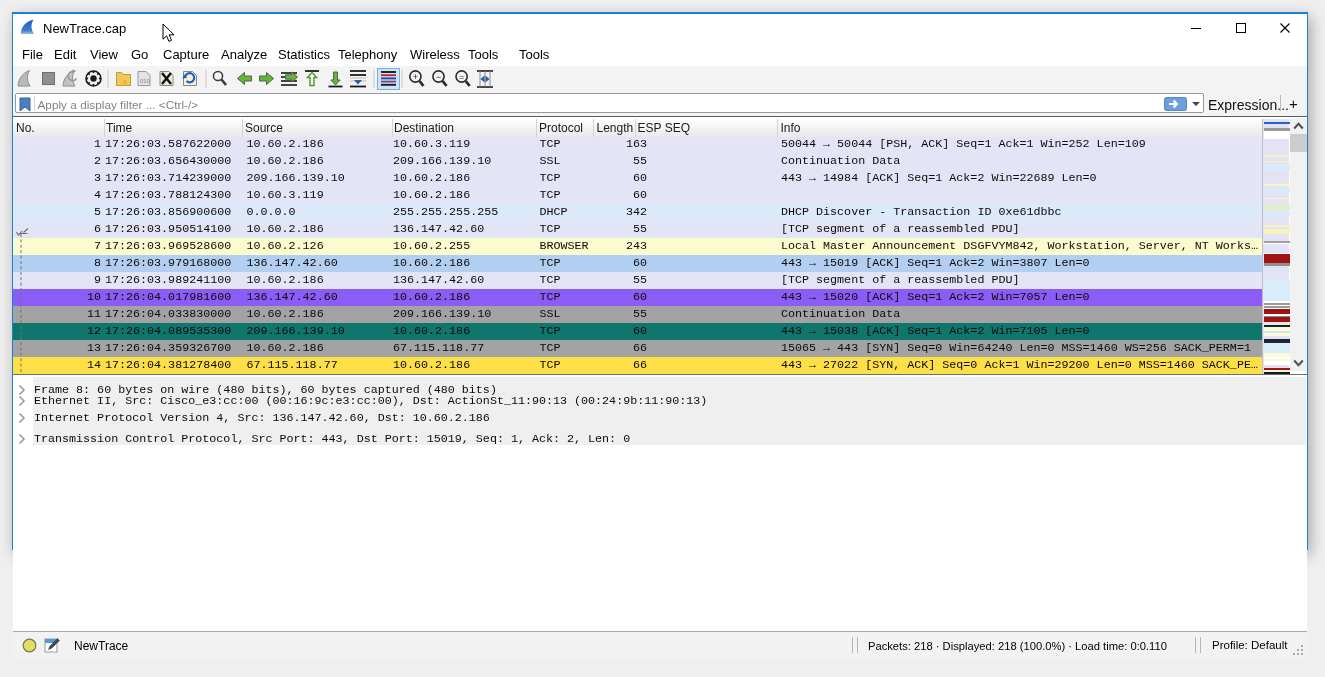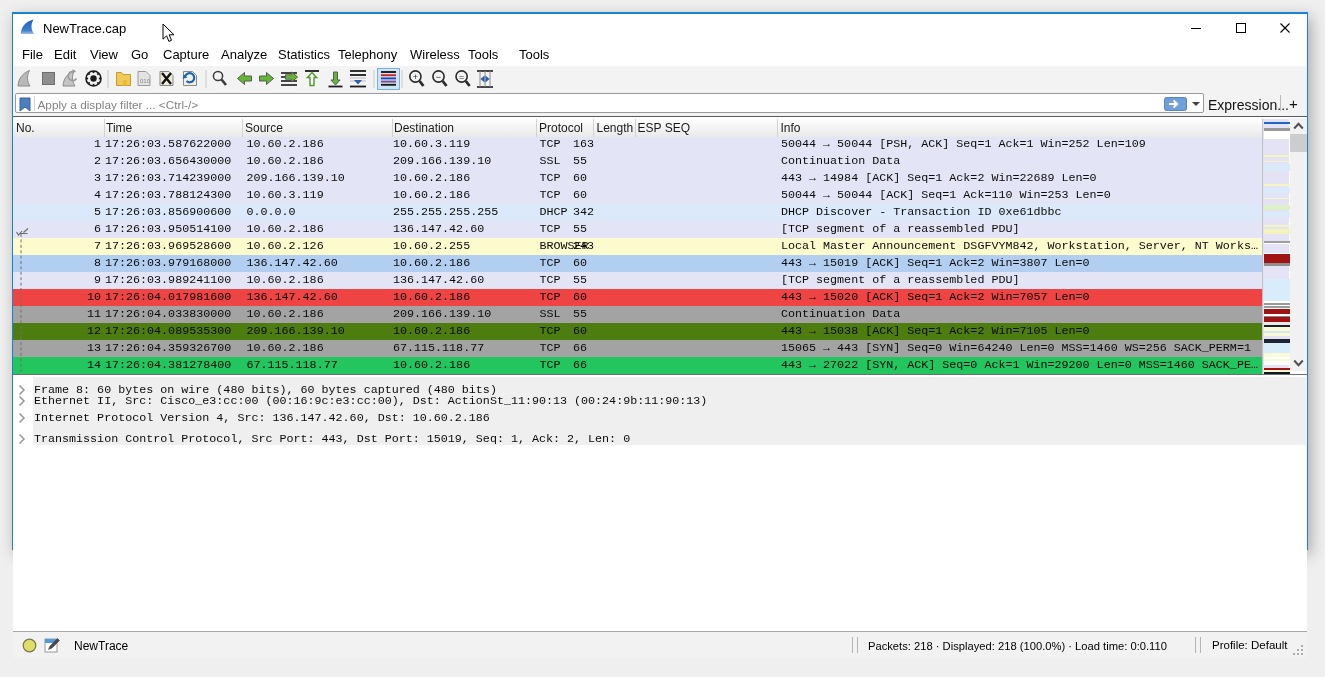--- a/index.html
+++ b/index.html
@@ -14,21 +14,21 @@
 #finput{position:absolute;left:2px;top:1px;width:1189px;height:20px;background:#fff;border:1px solid #9a9a9a;border-radius:2px}
 #finput .ph{position:absolute;left:21.5px;top:4px;font-size:11.8px;color:#838383}
 #plist{position:absolute;left:0;top:102px;width:1294px;height:258px;background:#fff;border-top:1px solid #5a5a5a;overflow:hidden}
 #phead{position:absolute;left:0;top:1px;width:1249px;height:18.5px;background:linear-gradient(#ffffff,#e9e9e9);font-size:12px;color:#1a1a1a}
 #phead span{position:absolute;top:3px}
 #phead i{position:absolute;top:1px;width:1px;height:18px;background:#d2d2d2}
 .r{position:absolute;left:0;width:1249px;height:17px;font-size:11.7px;line-height:17px;font-family:"Liberation Mono",monospace;color:#0a0a0a;white-space:pre}
 .r span{position:absolute;top:0}
 .n{left:0;width:88px;text-align:right}
 .tm{left:92px}.sr{left:233.5px}.ds{left:380px}.pr{left:526.5px}
-.ln{left:560px;width:58px;}
+.ln{left:576px;width:58px;text-align:right}
 .nf{left:768px;width:481px;overflow:hidden}
 #mmap{position:absolute;left:1249px;top:1.5px;width:27px;height:257px;background:#e3e3f5;border-left:1px solid #c0c0c0}
 #mmap i{position:absolute;left:1px;width:26px}
 #vsb{position:absolute;left:1277px;top:1px;width:17px;height:253px;background:#f1f1f1}
 #dets{position:absolute;left:0;top:360px;width:1294px;height:257px;background:#fff;border-top:1px solid #6e6e6e;font-size:11.7px}
 #dgray{position:absolute;left:20px;top:1.5px;width:1273px;height:68px;background:#efefef}
 .dr{position:absolute;left:0;width:100%;height:17px;line-height:17px;font-family:"Liberation Mono",monospace;color:#0a0a0a;white-space:pre}
 .dr b{position:absolute;left:5px;top:2px;font-weight:normal}
 .dr span{position:absolute;left:21px}
 #sbar{position:absolute;left:0;top:617px;width:1294px;height:27px;background:#f2f2f2;border-top:1px solid #a8a8a8;font-size:12px;color:#000}
@@ -176,31 +176,31 @@
  </div>
  <span class="abs" style="left:1195px;top:5px;font-size:14px;color:#111">Expression...</span>
  <span class="abs" style="left:1267px;top:3px;width:1px;height:16px;background:#bbb"></span>
  <span class="abs" style="left:1276px;top:3px;font-size:15px;color:#111">+</span>
 </div>
 <div id="plist">
  <div style="position:absolute;left:0;top:0;width:1249px;height:259px;background:#fff"></div>
 <div class="r" style="top:19.0px;background:#e4e4f7"><span class="n">1</span><span class="tm">17:26:03.587622000</span><span class="sr">10.60.2.186</span><span class="ds">10.60.3.119</span><span class="pr">TCP</span><span class="ln">163</span><span class="nf">50044 → 50044 [PSH, ACK] Seq=1 Ack=1 Win=252 Len=109</span></div>
 <div class="r" style="top:36.0px;background:#e4e4f7"><span class="n">2</span><span class="tm">17:26:03.656430000</span><span class="sr">10.60.2.186</span><span class="ds">209.166.139.10</span><span class="pr">SSL</span><span class="ln">55</span><span class="nf">Continuation Data</span></div>
 <div class="r" style="top:53.0px;background:#e4e4f7"><span class="n">3</span><span class="tm">17:26:03.714239000</span><span class="sr">209.166.139.10</span><span class="ds">10.60.2.186</span><span class="pr">TCP</span><span class="ln">60</span><span class="nf">443 → 14984 [ACK] Seq=1 Ack=2 Win=22689 Len=0</span></div>
-<div class="r" style="top:70.0px;background:#e4e4f7"><span class="n">4</span><span class="tm">17:26:03.788124300</span><span class="sr">10.60.3.119</span><span class="ds">10.60.2.186</span><span class="pr">TCP</span><span class="ln">60</span><span class="nf">50044 → 50044 [ACK] Seq=1 Ack=110 Win=253 Len=0</span></div>
+<div class="r" style="top:70.0px;background:#e4e4f7"><span class="n">4</span><span class="tm">17:26:03.788124300</span><span class="sr">10.60.3.119</span><span class="ds">10.60.2.186</span><span class="pr">TCP</span><span class="ln">60</span></div>
 <div class="r" style="top:87.0px;background:#dbe9fa"><span class="n">5</span><span class="tm">17:26:03.856900600</span><span class="sr">0.0.0.0</span><span class="ds">255.255.255.255</span><span class="pr">DHCP</span><span class="ln">342</span><span class="nf">DHCP Discover - Transaction ID 0xe61dbbc</span></div>
 <div class="r" style="top:104.0px;background:#e4e4f7"><span class="n">6</span><span class="tm">17:26:03.950514100</span><span class="sr">10.60.2.186</span><span class="ds">136.147.42.60</span><span class="pr">TCP</span><span class="ln">55</span><span class="nf">[TCP segment of a reassembled PDU]</span></div>
 <div class="r" style="top:121.0px;background:#fbfbcd"><span class="n">7</span><span class="tm">17:26:03.969528600</span><span class="sr">10.60.2.126</span><span class="ds">10.60.2.255</span><span class="pr">BROWSER</span><span class="ln">243</span><span class="nf">Local Master Announcement DSGFVYM842, Workstation, Server, NT Works…</span></div>
 <div class="r" style="top:138.0px;background:#b2cff1"><span class="n">8</span><span class="tm">17:26:03.979168000</span><span class="sr">136.147.42.60</span><span class="ds">10.60.2.186</span><span class="pr">TCP</span><span class="ln">60</span><span class="nf">443 → 15019 [ACK] Seq=1 Ack=2 Win=3807 Len=0</span></div>
 <div class="r" style="top:155.0px;background:#e4e4f7"><span class="n">9</span><span class="tm">17:26:03.989241100</span><span class="sr">10.60.2.186</span><span class="ds">136.147.42.60</span><span class="pr">TCP</span><span class="ln">55</span><span class="nf">[TCP segment of a reassembled PDU]</span></div>
-<div class="r" style="top:172.0px;background:#ef4444"><span class="n">10</span><span class="tm">17:26:04.017981600</span><span class="sr">136.147.42.60</span><span class="ds">10.60.2.186</span><span class="pr">TCP</span><span class="ln">60</span><span class="nf">443 → 15020 [ACK] Seq=1 Ack=2 Win=7057 Len=0</span></div>
+<div class="r" style="top:172.0px;background:#8b5cf6"><span class="n">10</span><span class="tm">17:26:04.017981600</span><span class="sr">136.147.42.60</span><span class="ds">10.60.2.186</span><span class="pr">TCP</span><span class="ln">60</span><span class="nf">443 → 15020 [ACK] Seq=1 Ack=2 Win=7057 Len=0</span></div>
 <div class="r" style="top:189.0px;background:#a3a3a3"><span class="n">11</span><span class="tm">17:26:04.033830000</span><span class="sr">10.60.2.186</span><span class="ds">209.166.139.10</span><span class="pr">SSL</span><span class="ln">55</span><span class="nf">Continuation Data</span></div>
-<div class="r" style="top:206.0px;background:#4d7c0f"><span class="n">12</span><span class="tm">17:26:04.089535300</span><span class="sr">209.166.139.10</span><span class="ds">10.60.2.186</span><span class="pr">TCP</span><span class="ln">60</span><span class="nf">443 → 15038 [ACK] Seq=1 Ack=2 Win=7105 Len=0</span></div>
+<div class="r" style="top:206.0px;background:#0f766e"><span class="n">12</span><span class="tm">17:26:04.089535300</span><span class="sr">209.166.139.10</span><span class="ds">10.60.2.186</span><span class="pr">TCP</span><span class="ln">60</span><span class="nf">443 → 15038 [ACK] Seq=1 Ack=2 Win=7105 Len=0</span></div>
 <div class="r" style="top:223.0px;background:#a3a3a3"><span class="n">13</span><span class="tm">17:26:04.359326700</span><span class="sr">10.60.2.186</span><span class="ds">67.115.118.77</span><span class="pr">TCP</span><span class="ln">66</span><span class="nf">15065 → 443 [SYN] Seq=0 Win=64240 Len=0 MSS=1460 WS=256 SACK_PERM=1</span></div>
-<div class="r" style="top:240.0px;background:#22c55e"><span class="n">14</span><span class="tm">17:26:04.381278400</span><span class="sr">67.115.118.77</span><span class="ds">10.60.2.186</span><span class="pr">TCP</span><span class="ln">66</span><span class="nf">443 → 27022 [SYN, ACK] Seq=0 Ack=1 Win=29200 Len=0 MSS=1460 SACK_PE…</span></div>
+<div class="r" style="top:240.0px;background:#fde047"><span class="n">14</span><span class="tm">17:26:04.381278400</span><span class="sr">67.115.118.77</span><span class="ds">10.60.2.186</span><span class="pr">TCP</span><span class="ln">66</span><span class="nf">443 → 27022 [SYN, ACK] Seq=0 Ack=1 Win=29200 Len=0 MSS=1460 SACK_PE…</span></div>
 
  <div id="phead">
         <span style="left:3.0px">No.</span>
         <span style="left:93.0px">Time</span>
         <span style="left:232.0px">Source</span>
         <span style="left:381.0px">Destination</span>
         <span style="left:526.0px">Protocol</span>
         <span style="left:583.5px">Length</span>
         <span style="left:624.5px">ESP SEQ</span>
         <span style="left:767.5px">Info</span>

